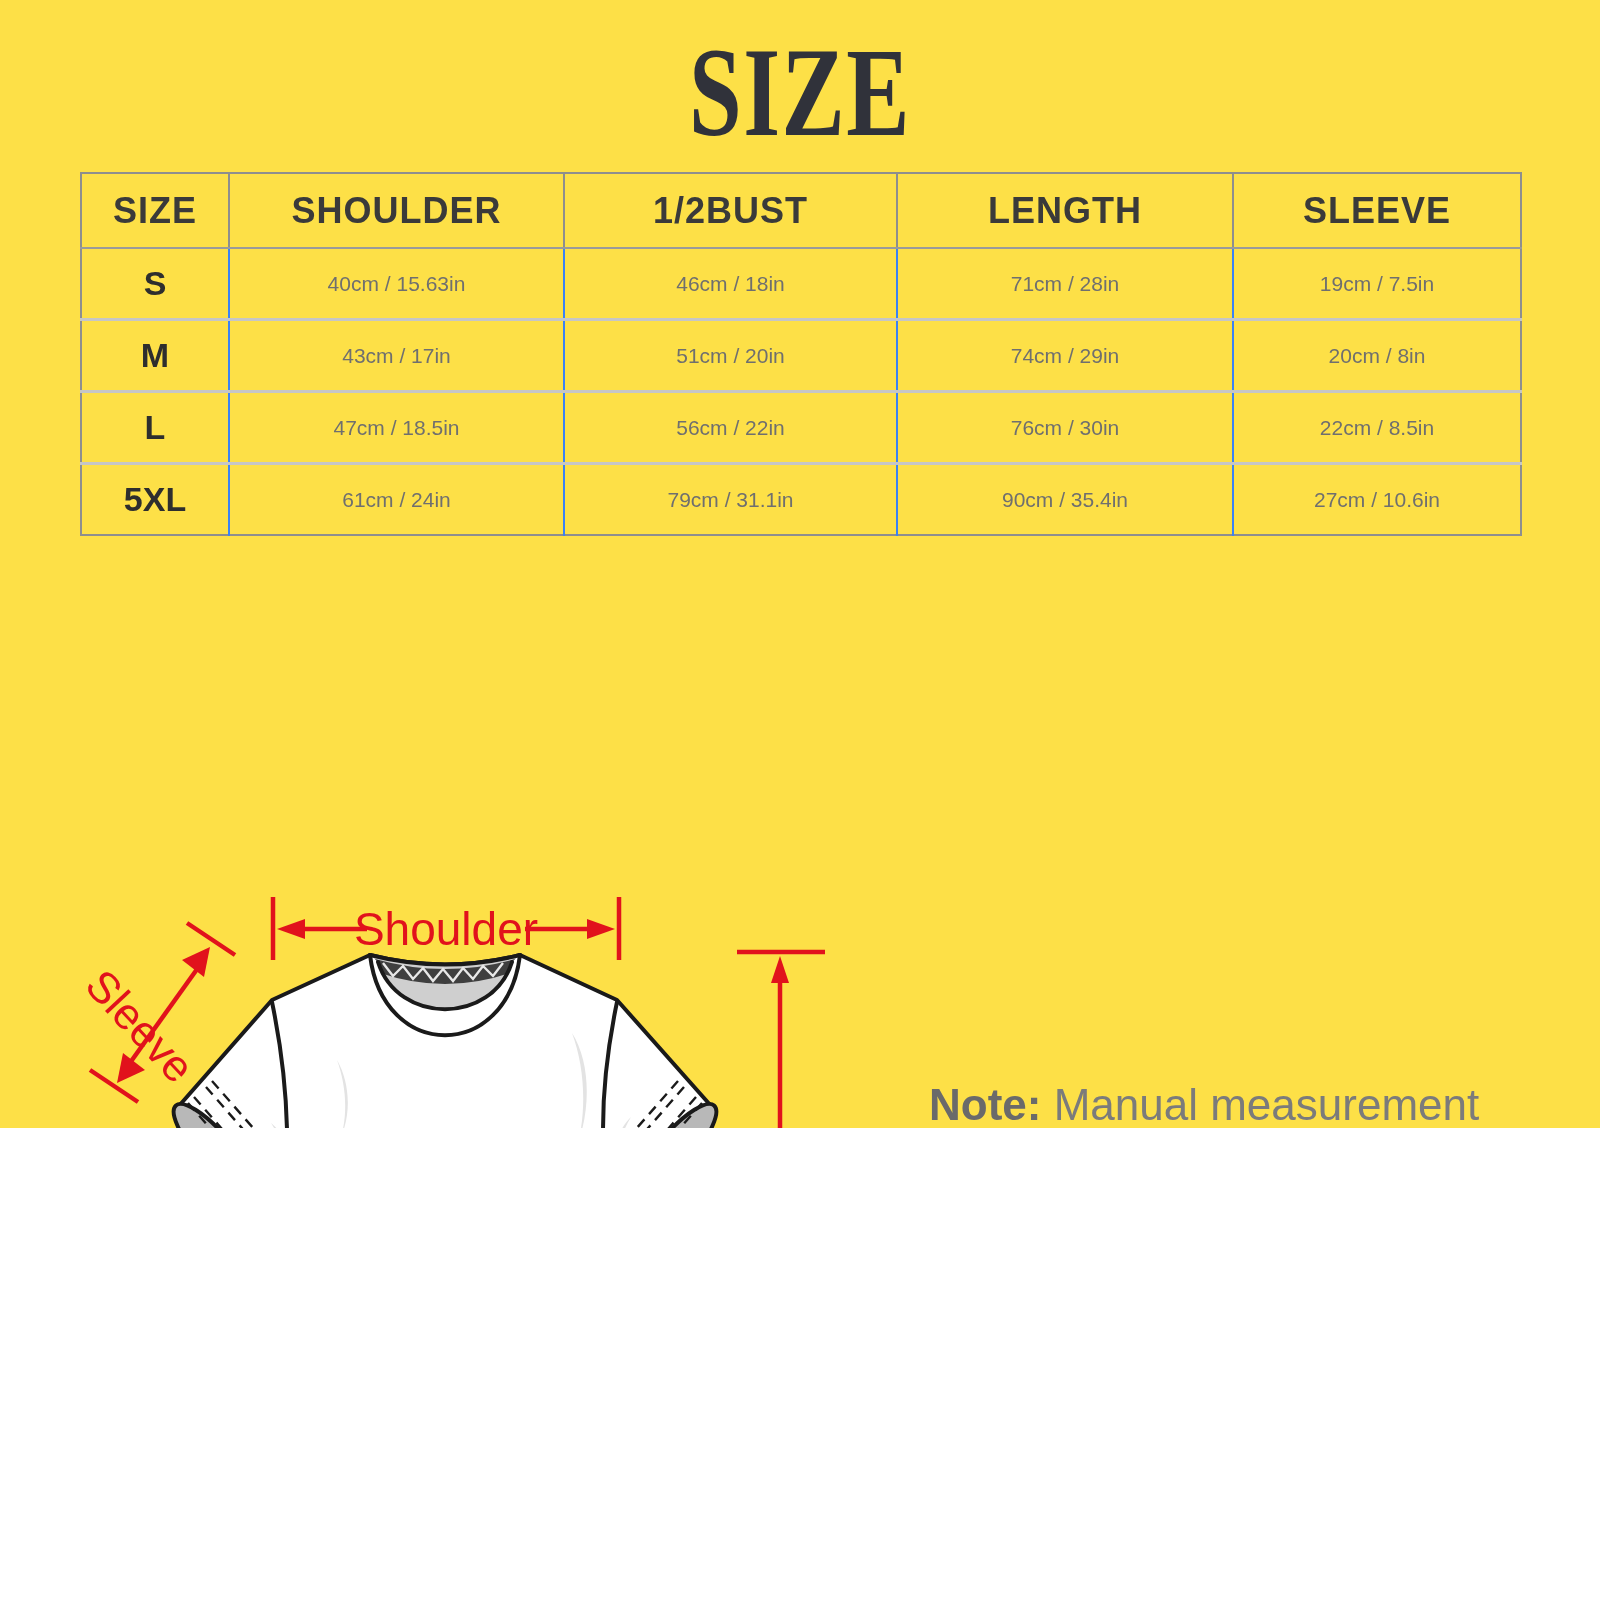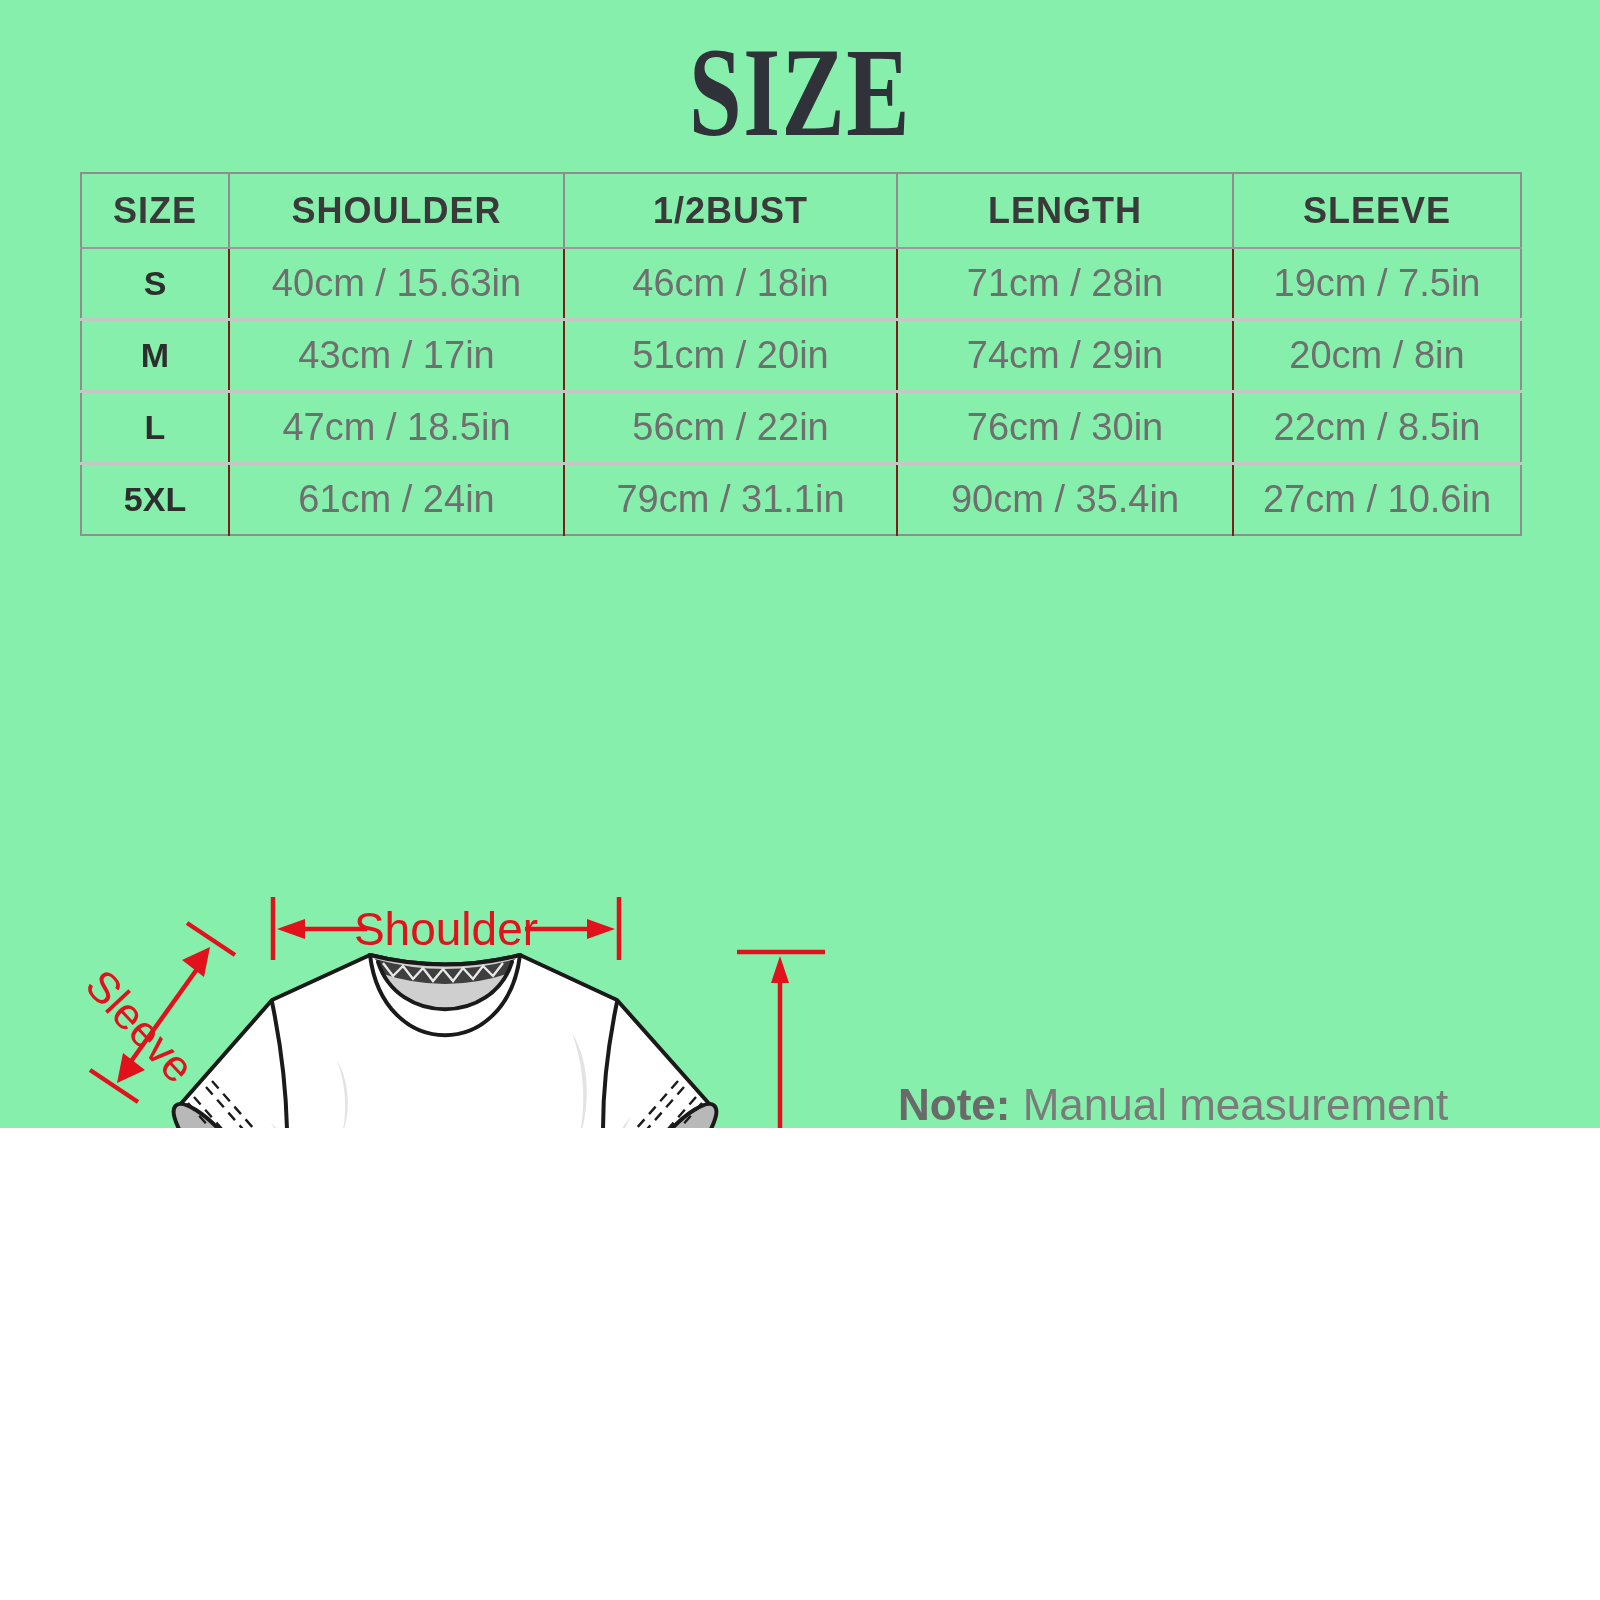--- a/index.html
+++ b/index.html
@@ -1,52 +1,52 @@
 <!DOCTYPE html>
 <html style="--red: #e1121c; --title-color: #30323a;"><head>
 <meta charset="utf-8">
 <style>
   html,body{margin:0;padding:0;background:#ffffff;}
-  #page{position:relative;width:1600px;height:1128px;background:#86efac;overflow:hidden;
+  #page{position:relative;width:1600px;height:1128px;background:#fde047;overflow:hidden;
         font-family:"Liberation Sans","DejaVu Sans",sans-serif;}
 
   
   #title{position:absolute;left:0;top:28px;width:1600px;text-align:center;
          font-family:"Liberation Serif","DejaVu Serif",serif;font-weight:bold;
          font-size:128px;line-height:128px;color:var(--title-color,#30323a);
          transform:scaleX(.74);transform-origin:50% 50%;letter-spacing:2px;}
 
   
   #size-table{position:absolute;left:80px;top:172px;width:1440px;
               border-collapse:collapse;table-layout:fixed;
               border:2px solid #8e8e8e;}
   #size-table th{height:71px;font-size:36px;font-weight:bold;color:#3a3a3a;
                  letter-spacing:1px;border-left:2px solid #8e8e8e;
                  border-bottom:2px solid #9a9a9a;text-align:center;vertical-align:middle;}
-  #size-table td{height:67px;font-size:38px;color:#6f6f6f;text-align:center;
-                 vertical-align:middle;border-left:2px solid #7f1d1d;
+  #size-table td{height:67px;font-size:21px;color:#6f6f6f;text-align:center;
+                 vertical-align:middle;border-left:2px solid #3b82f6;
                  border-top:3px solid #c6c6c6;}
   #size-table td.size-col{font-weight:bold;color:#2e2e2e;font-size:34px;}
   #size-table th:first-child,#size-table td:first-child{border-left:none;}
   #size-table tbody tr:first-child td{border-top:2px solid #9a9a9a;}
 
   
   #diagram{position:absolute;left:75px;top:855px;width:760px;height:720px;}
   .shirt-line{fill:none;stroke:#1a1a1a;stroke-width:4;stroke-linejoin:round;stroke-linecap:round;}
   .shirt-fill{fill:#ffffff;stroke:#1a1a1a;stroke-width:4;stroke-linejoin:round;}
   .wrinkle{fill:#e3e3e3;stroke:none;}
   .stitch{fill:none;stroke:#1a1a1a;stroke-width:2.4;stroke-dasharray:10 7;}
   .red-line{fill:none;stroke:var(--red,#e1121c);stroke-width:4.5;}
   .red-fill{fill:var(--red,#e1121c);stroke:none;}
   .red-text{fill:var(--red,#e1121c);font-family:"Liberation Sans","DejaVu Sans",sans-serif;}
 
   
   #note{position:absolute;left:898px;top:1072px;width:610px;
         font-size:44px;line-height:66px;color:#7b7b7b;}
-  #note .note-bold{font-weight:bold;color:#6a6a6a;}
+  #note .note-bold{font-weight:bold;color:#6a6a6a;margin-left:31px;}
 </style>
 </head>
 <body>
 
 <div id="page">
 
   <div id="title">SIZE</div>
 
   <table id="size-table">
     <colgroup>

